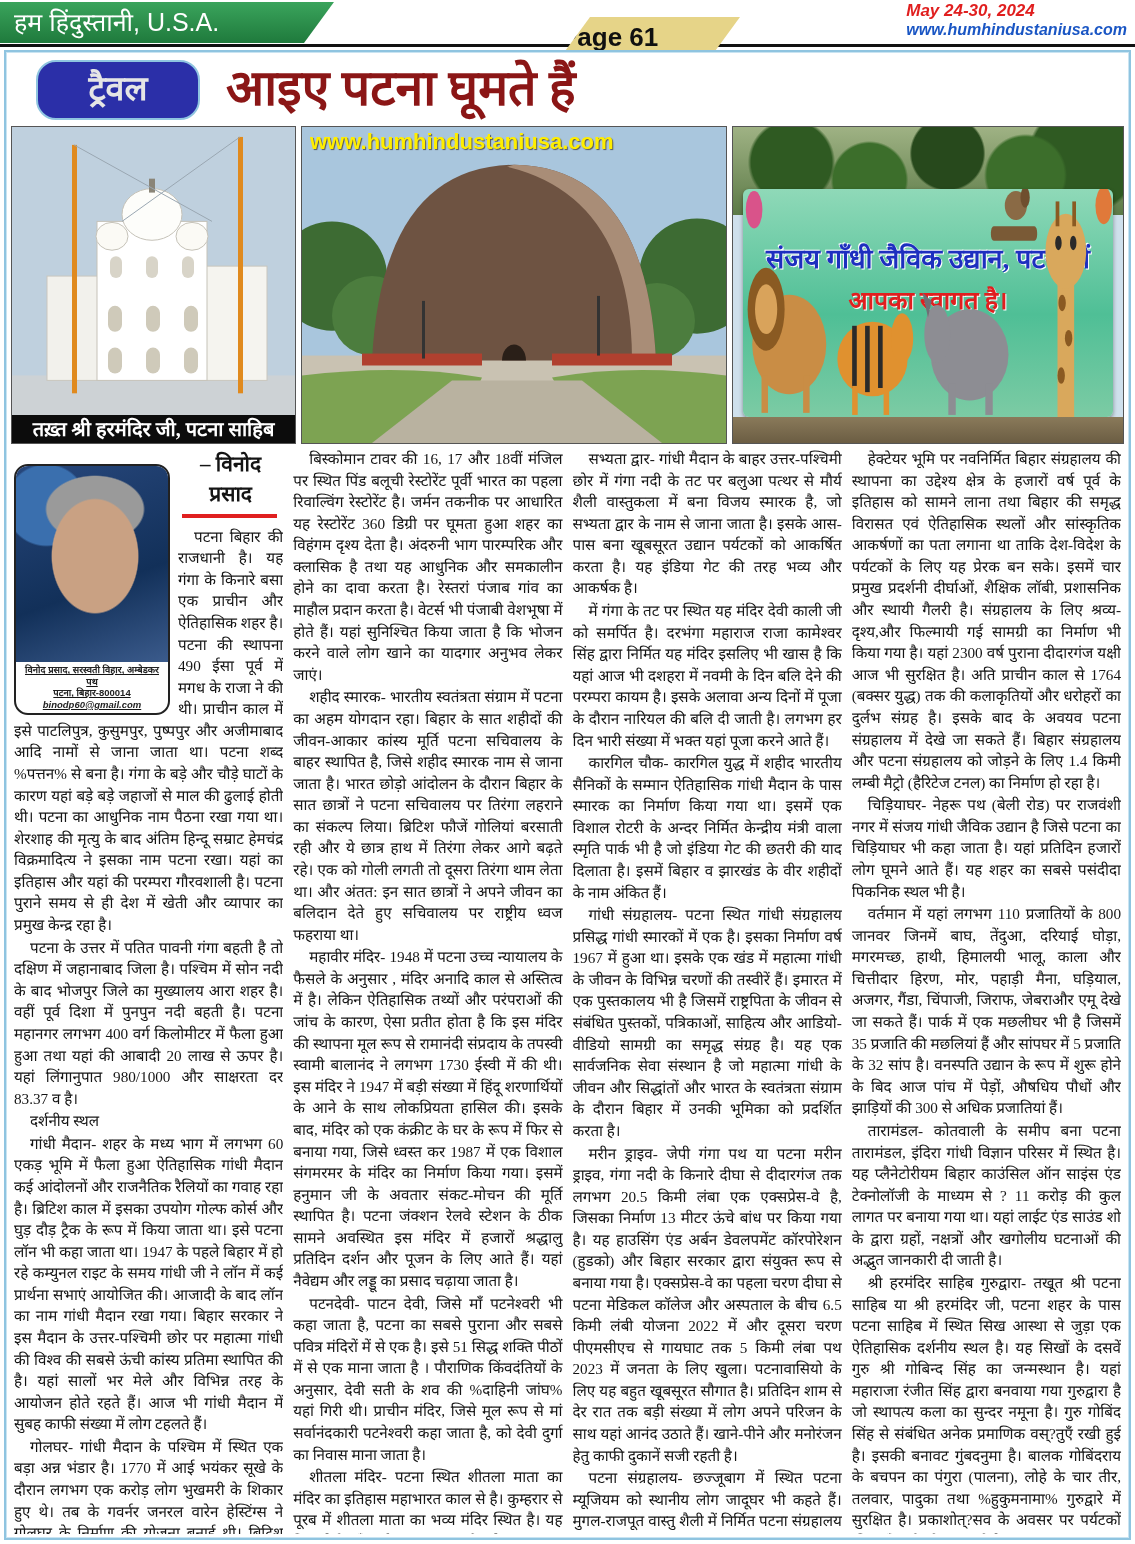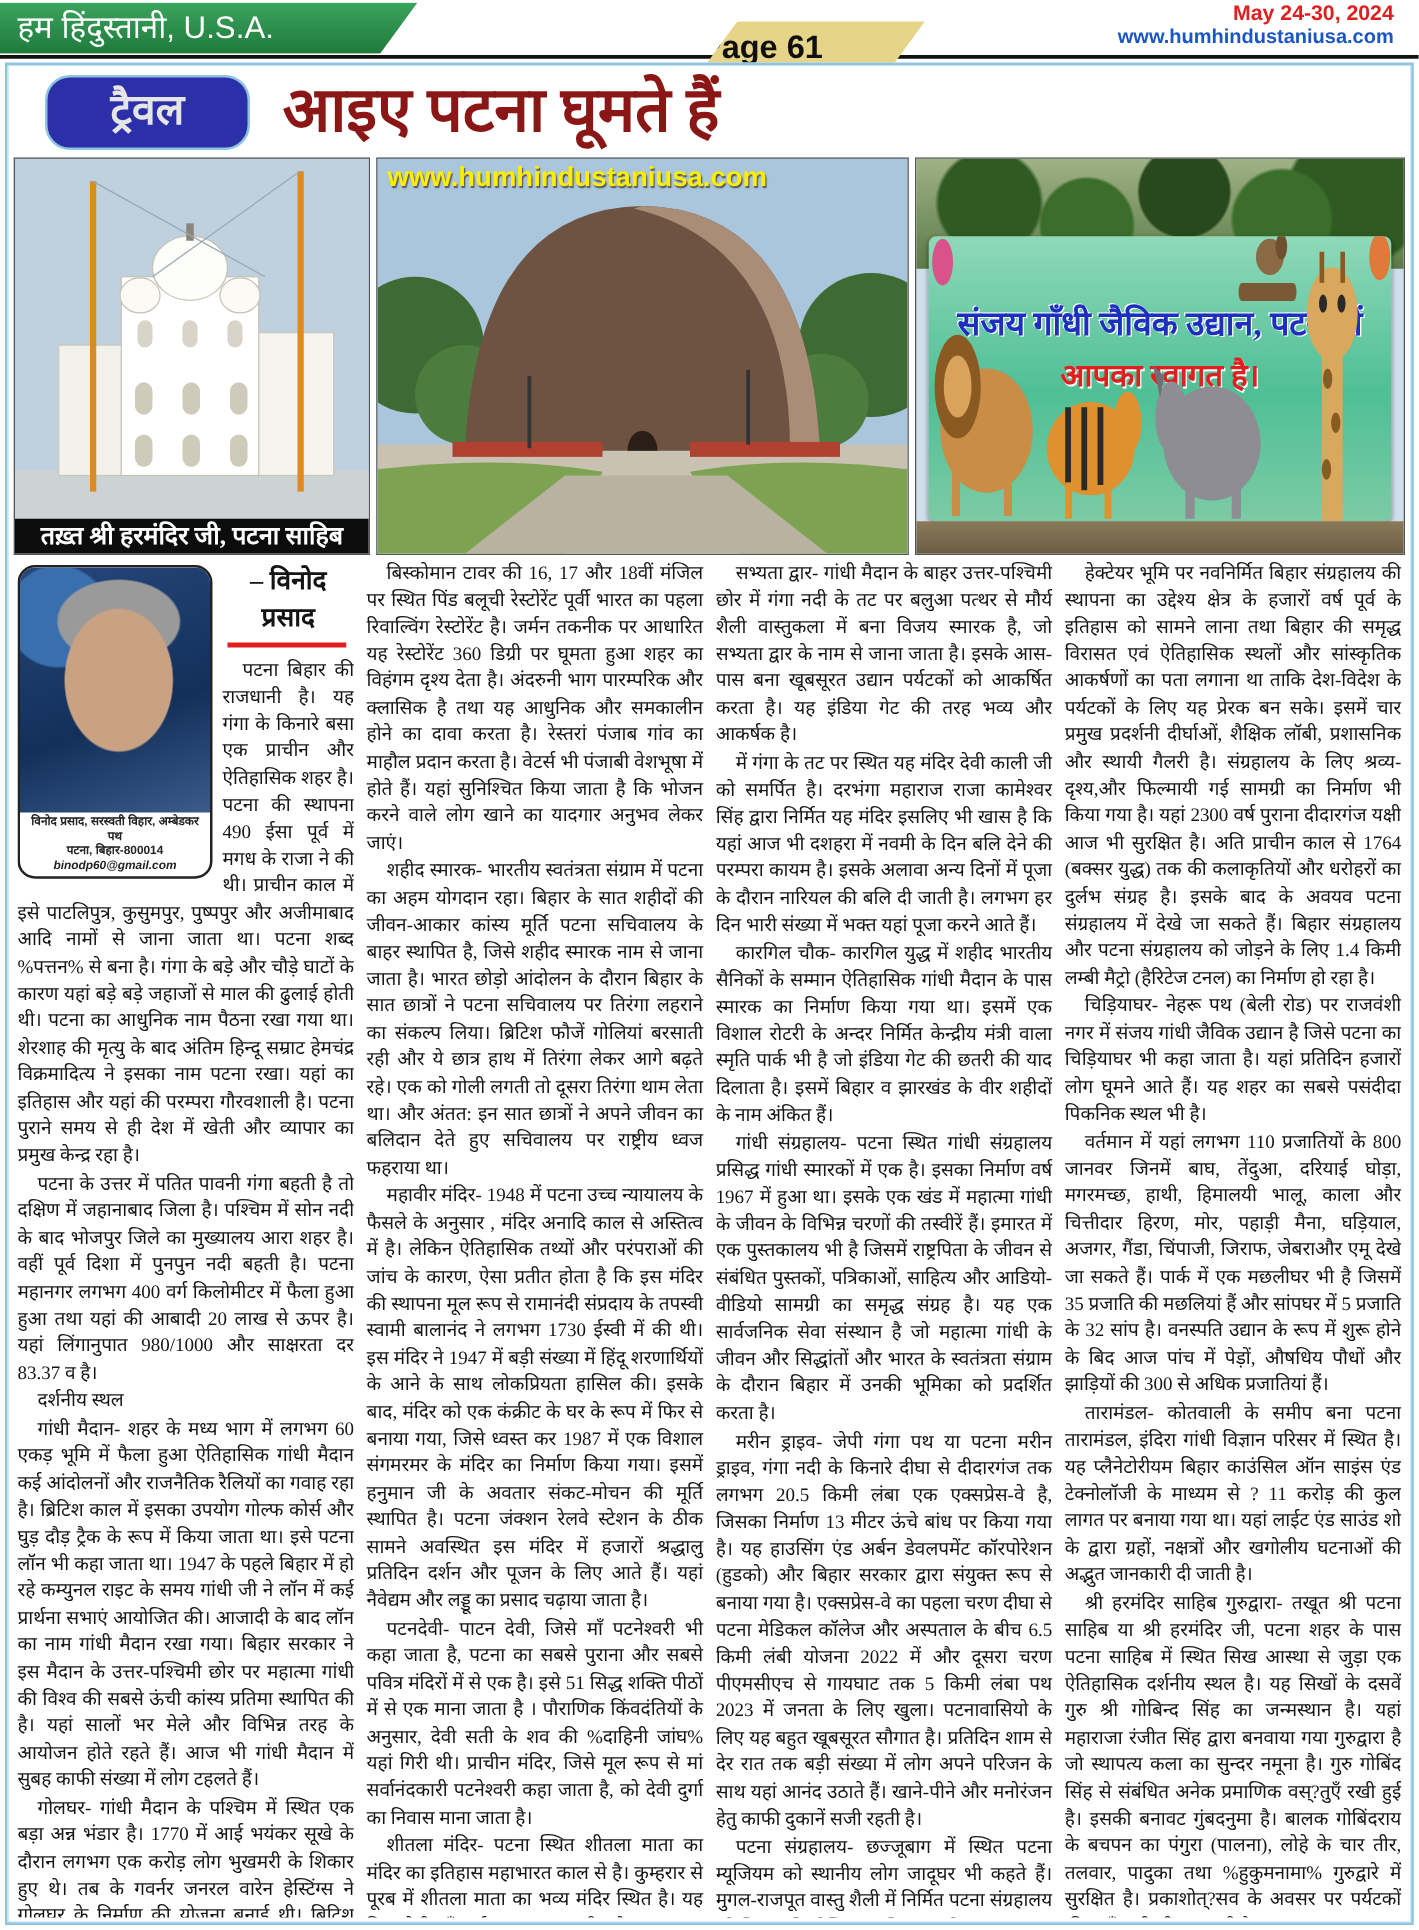--- a/index.html
+++ b/index.html
@@ -16,21 +16,21 @@
     clip-path:polygon(0 0,100% 0,calc(100% - 30px) 100%,0 100%);
     color:#fff;font-weight:normal;font-size:25px;line-height:41px;padding-left:14px;
     font-family:"Liberation Sans",sans-serif;
   }
   .page-badge{
     position:absolute;left:560px;top:17px;height:41px;width:180px;background:#e6d488;
     clip-path:polygon(30px 0,100% 0,calc(100% - 30px) 100%,0 100%);
     text-align:left;font-weight:bold;font-size:26px;line-height:41px;color:#101010;
     font-family:"Liberation Sans",sans-serif;
   }
-  .header-right{position:absolute;right:20px;top:1px;text-align:right;font-family:"Liberation Sans",sans-serif;}
+  .header-right{position:absolute;right:8px;top:1px;font-family:"Liberation Sans",sans-serif;font-style:italic;}
   .header-date{color:#e01f1f;font-weight:bold;font-size:17px;line-height:20px;}
   .header-site{color:#1a56c4;font-weight:bold;font-size:16px;line-height:18px;}
   
   .frame{
     position:absolute;top:50px;left:4px;right:4px;bottom:4px;
     border:2px solid #8fc4e0;box-shadow:inset 0 0 0 1px #c9e4f2;background:#fff;
   }
   
   .title-row{position:relative;height:72px;}
   .travel-badge{
@@ -82,22 +82,22 @@
   .zoo-animals{position:absolute;left:0;right:0;bottom:0;height:110px;}
   .zoo-ground{position:absolute;left:0;right:0;bottom:0;height:26px;background:linear-gradient(180deg,#8a7a5a,#6b5d43);}
   
   .columns{display:flex;gap:10px;padding:4px 8px 0 8px;}
   .col{
     flex:1;height:1086px;overflow:hidden;text-align:justify;color:#141414;
     font-size:15.2px;line-height:1.42;
   }
   .para{margin:0 0 1px 0;text-indent:16px;}
   .author-photo-box{
-    float:left;width:152px;margin:4px 8px 4px 0;border:2px solid #222;border-radius:14px;
-    overflow:hidden;background:#fff;
+    float:left;width:152px;margin:16px 8px 4px 0;border:2px solid #222;border-radius:14px;
+    overflow:hidden;background:#fff;text-decoration:underline;
   }
   .portrait{
     height:196px;
     background:
       radial-gradient(ellipse 44px 58px at 52% 46%,#c9a183 97%,transparent 100%),
       radial-gradient(ellipse 50px 34px at 52% 22%,#9a9a9a 96%,transparent 100%),
       radial-gradient(circle at 20% 20%,#3a6fae 20%,transparent 21%),
       linear-gradient(160deg,#27477c,#123059 60%,#3b5b8c);
   }
   .portrait-caption{

